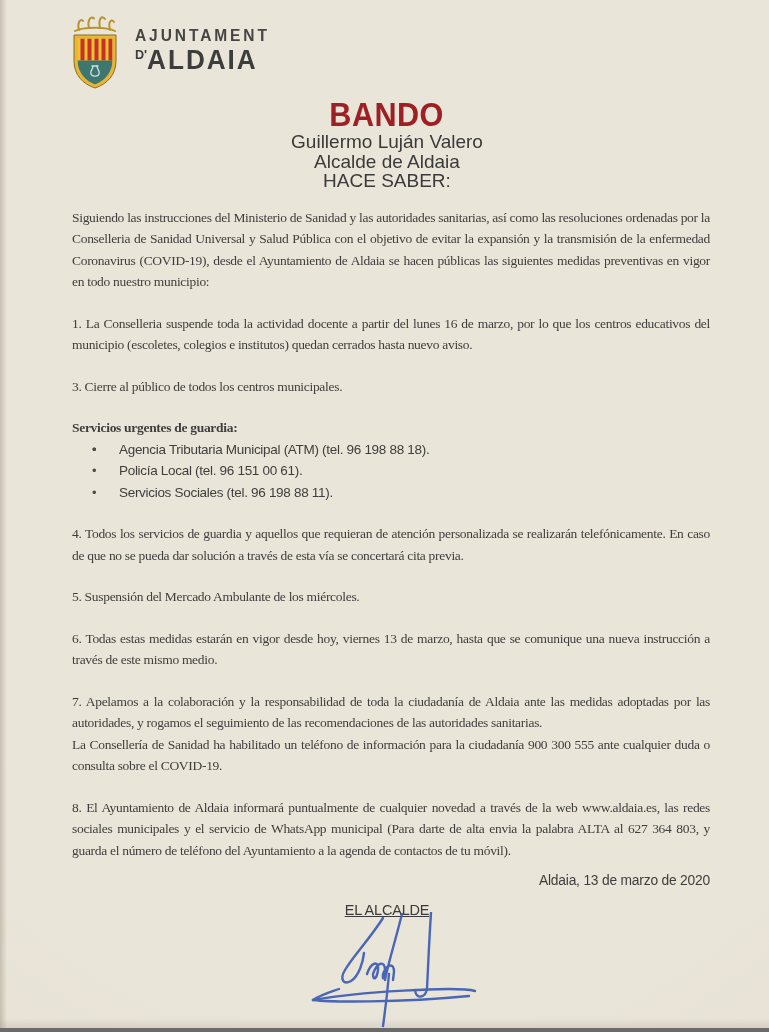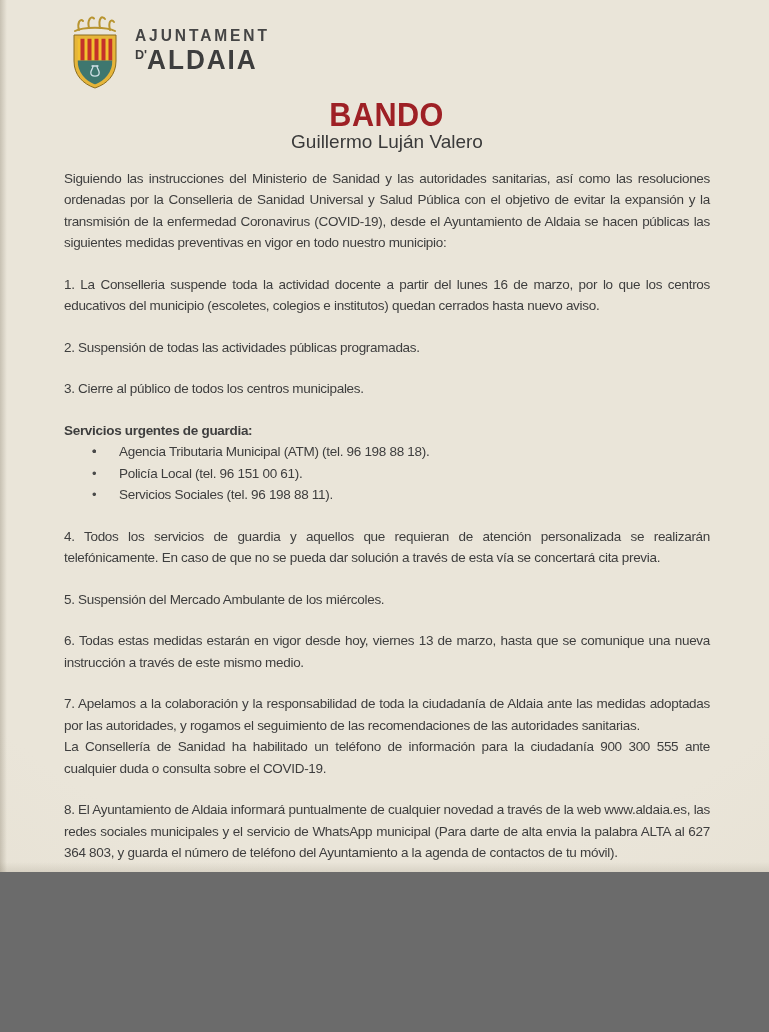--- a/index.html
+++ b/index.html
@@ -1,18 +1,18 @@
 <!DOCTYPE html>
 <html lang="es"><head>
 <meta charset="utf-8">
 <style>
   html,body{margin:0;padding:0;background:#6b6b6b;}
   .page{
     position:relative;
-    width:769px;height:872px;
+    width:769px;height:1028px;
     margin:0 auto;
     box-sizing:border-box;
     padding:10px 59px 0 64px;
     font-family:"Liberation Sans", sans-serif;
     color:#3e3e3e;
     background:
       linear-gradient(90deg, rgba(110,100,80,.28) 0px, rgba(110,100,80,0) 7px),
       linear-gradient(0deg, rgba(110,100,80,.14) 0px, rgba(110,100,80,0) 10px),
       radial-gradient(130% 105% at 50% 42%, #eae5d9 55%, #e2dccd 100%);
     overflow:hidden;
@@ -22,21 +22,21 @@
   .crest{flex:0 0 auto;margin-top:4px;}
   .orgname{margin-top:18px;line-height:1;}
   .org-l1{font-size:16px;font-weight:bold;letter-spacing:3px;color:#454545;display:inline-block;transform:scaleX(.97);transform-origin:left;}
   .org-l2{margin-top:3px;font-size:27px;font-weight:bold;letter-spacing:2px;color:#3d3d3d;display:flex;align-items:flex-start;transform:scaleX(.97);transform-origin:left;}
   .org-prefix{font-size:13px;font-weight:bold;margin-top:1px;letter-spacing:0;}
   
   .titleblock{text-align:center;margin-top:0;}
   .doc-title{display:inline-block;font-size:34px;font-weight:bold;color:#9e2025;letter-spacing:.5px;transform:scaleX(.9);line-height:36px;}
   .subline{font-size:19px;line-height:19.5px;color:#3a3a3a;}
   
-  .para{font-size:13.5px;letter-spacing:-.3px;line-height:21.5px;text-align:justify;margin:20px 0 0 0;}
+  .para{font-size:13.5px;letter-spacing:-.3px;line-height:21.5px;text-align:justify;margin:20px 0 0 8px;font-family:Liberation Serif, serif;}
   .para.first{margin-top:16px;}
   .para.cont{margin-top:0;}
   .bold-head{font-weight:bold;text-align:left;}
   ul.guardia{list-style:none;margin:0;padding:0;}
   ul.guardia li{position:relative;padding-left:55px;font-size:13.5px;letter-spacing:-.3px;line-height:21.6px;}
   .bullet-dot{position:absolute;left:28px;top:0;font-size:13px;color:#4a4a4a;}
   
   .dateline{margin-top:12px;font-size:13.8px;letter-spacing:-.2px;text-align:right;}
   .sig-title{margin-top:14px;text-align:center;font-size:14.5px;letter-spacing:-.2px;color:#3a3a3a;text-decoration:underline;}
   .sig-wrap{position:relative;width:340px;height:112px;margin:0 auto;}
@@ -84,26 +84,27 @@
       <div class="org-l2">
         <span class="org-prefix">D'</span>
           <span>ALDAIA</span>
       </div>
     </div>
   </div>
 
   <div class="titleblock">
     <span class="doc-title">BANDO</span>
     <div class="subline">Guillermo Luján Valero</div>
+    <div class="subline">Alcalde de Aldaia</div>
+    <div class="subline">HACE SABER:</div>
   </div>
 
   <p class="para first">Siguiendo las instrucciones del Ministerio de Sanidad y las autoridades sanitarias, así como las resoluciones ordenadas por la Conselleria de Sanidad Universal y Salud Pública con el objetivo de evitar la expansión y la transmisión de la enfermedad Coronavirus (COVID-19), desde el Ayuntamiento de Aldaia se hacen públicas las siguientes medidas preventivas en vigor en todo nuestro municipio:</p>
 
   <p class="para">1. La Conselleria suspende toda la actividad docente a partir del lunes 16 de marzo, por lo que los centros educativos del municipio (escoletes, colegios e institutos) quedan cerrados hasta nuevo aviso.</p>
-  <p class="para">2. Suspensión de todas las actividades públicas programadas.</p>
   <p class="para">3. Cierre al público de todos los centros municipales.</p>
 
   <p class="para bold-head">Servicios urgentes de guardia:</p>
   <ul class="guardia">
     <li>
       <span class="bullet-dot">•</span>
     </li>
     <li>
       <span class="bullet-dot">•</span>
       <span>Agencia Tributaria Municipal (ATM) (tel. 96 198 88 18).</span>

